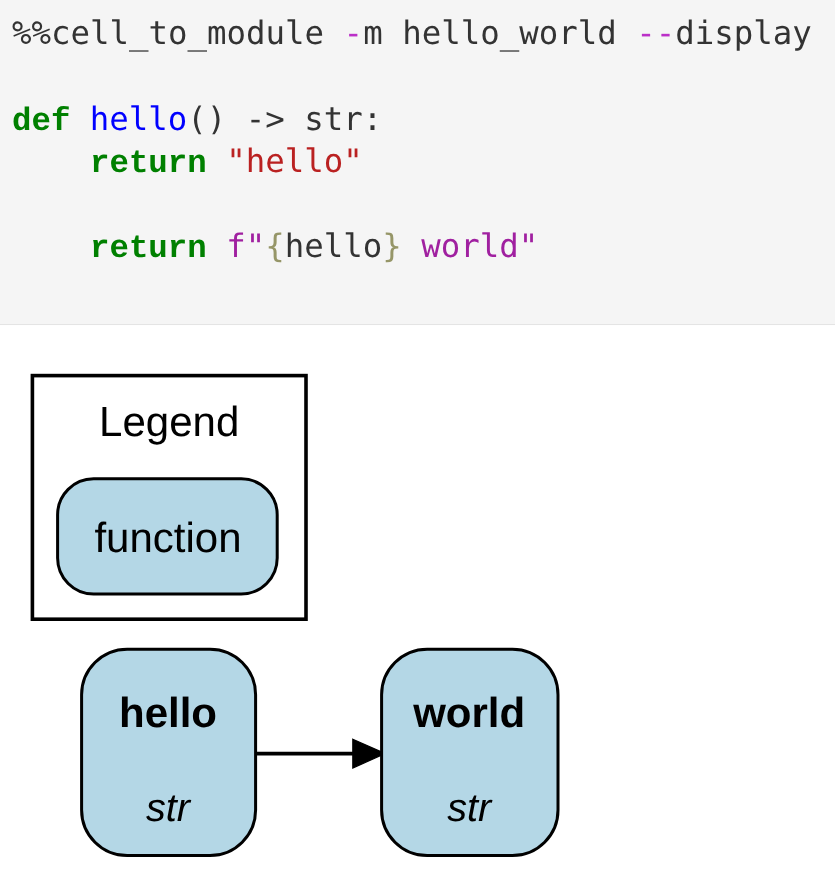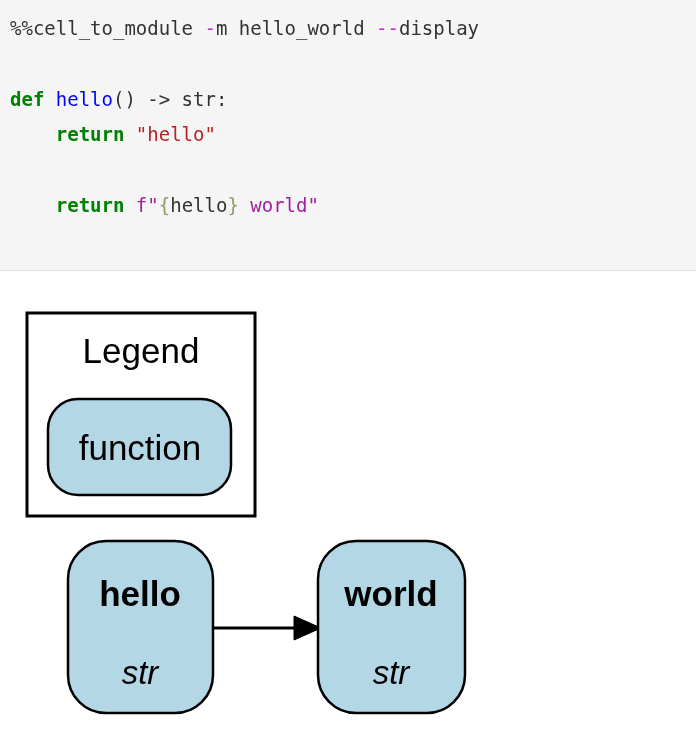--- a/index.html
+++ b/index.html
@@ -6,28 +6,28 @@
   body{width:696px;height:740px;overflow:hidden;font-family:"Liberation Sans",sans-serif;}
 
   
   .cell{
     box-sizing:border-box;
     width:696px;height:271px;
     background:#F5F5F5;
     border-bottom:1px solid #E4E4E4;
     padding:11px 10px;
     font-family:"DejaVu Sans Mono","Liberation Mono",monospace;
-    font-size:19px;
+    font-size:27px;
     line-height:35.4px;
     color:#333333;
   }
   .ln{height:35.4px;white-space:pre;}
   .c-plain{color:#333333;}
   .c-magic{color:#BB30C8;}
-  .c-kw{color:#008000;font-weight:bold;}
+  .c-kw{color:#008000;font-weight:bold;font-family:Liberation Mono, monospace;}
   .c-def{color:#0000FF;}
   .c-str{color:#BA2121;}
   .c-fstr{color:#A020A0;}
   .c-brace{color:#969668;}
 
   
   .diagram{display:block;background:#ffffff;}
   .gv-text{font-family:"Liberation Sans",sans-serif;fill:#000000;}
   .gv-bold{font-weight:bold;}
   .gv-italic{font-style:italic;}

